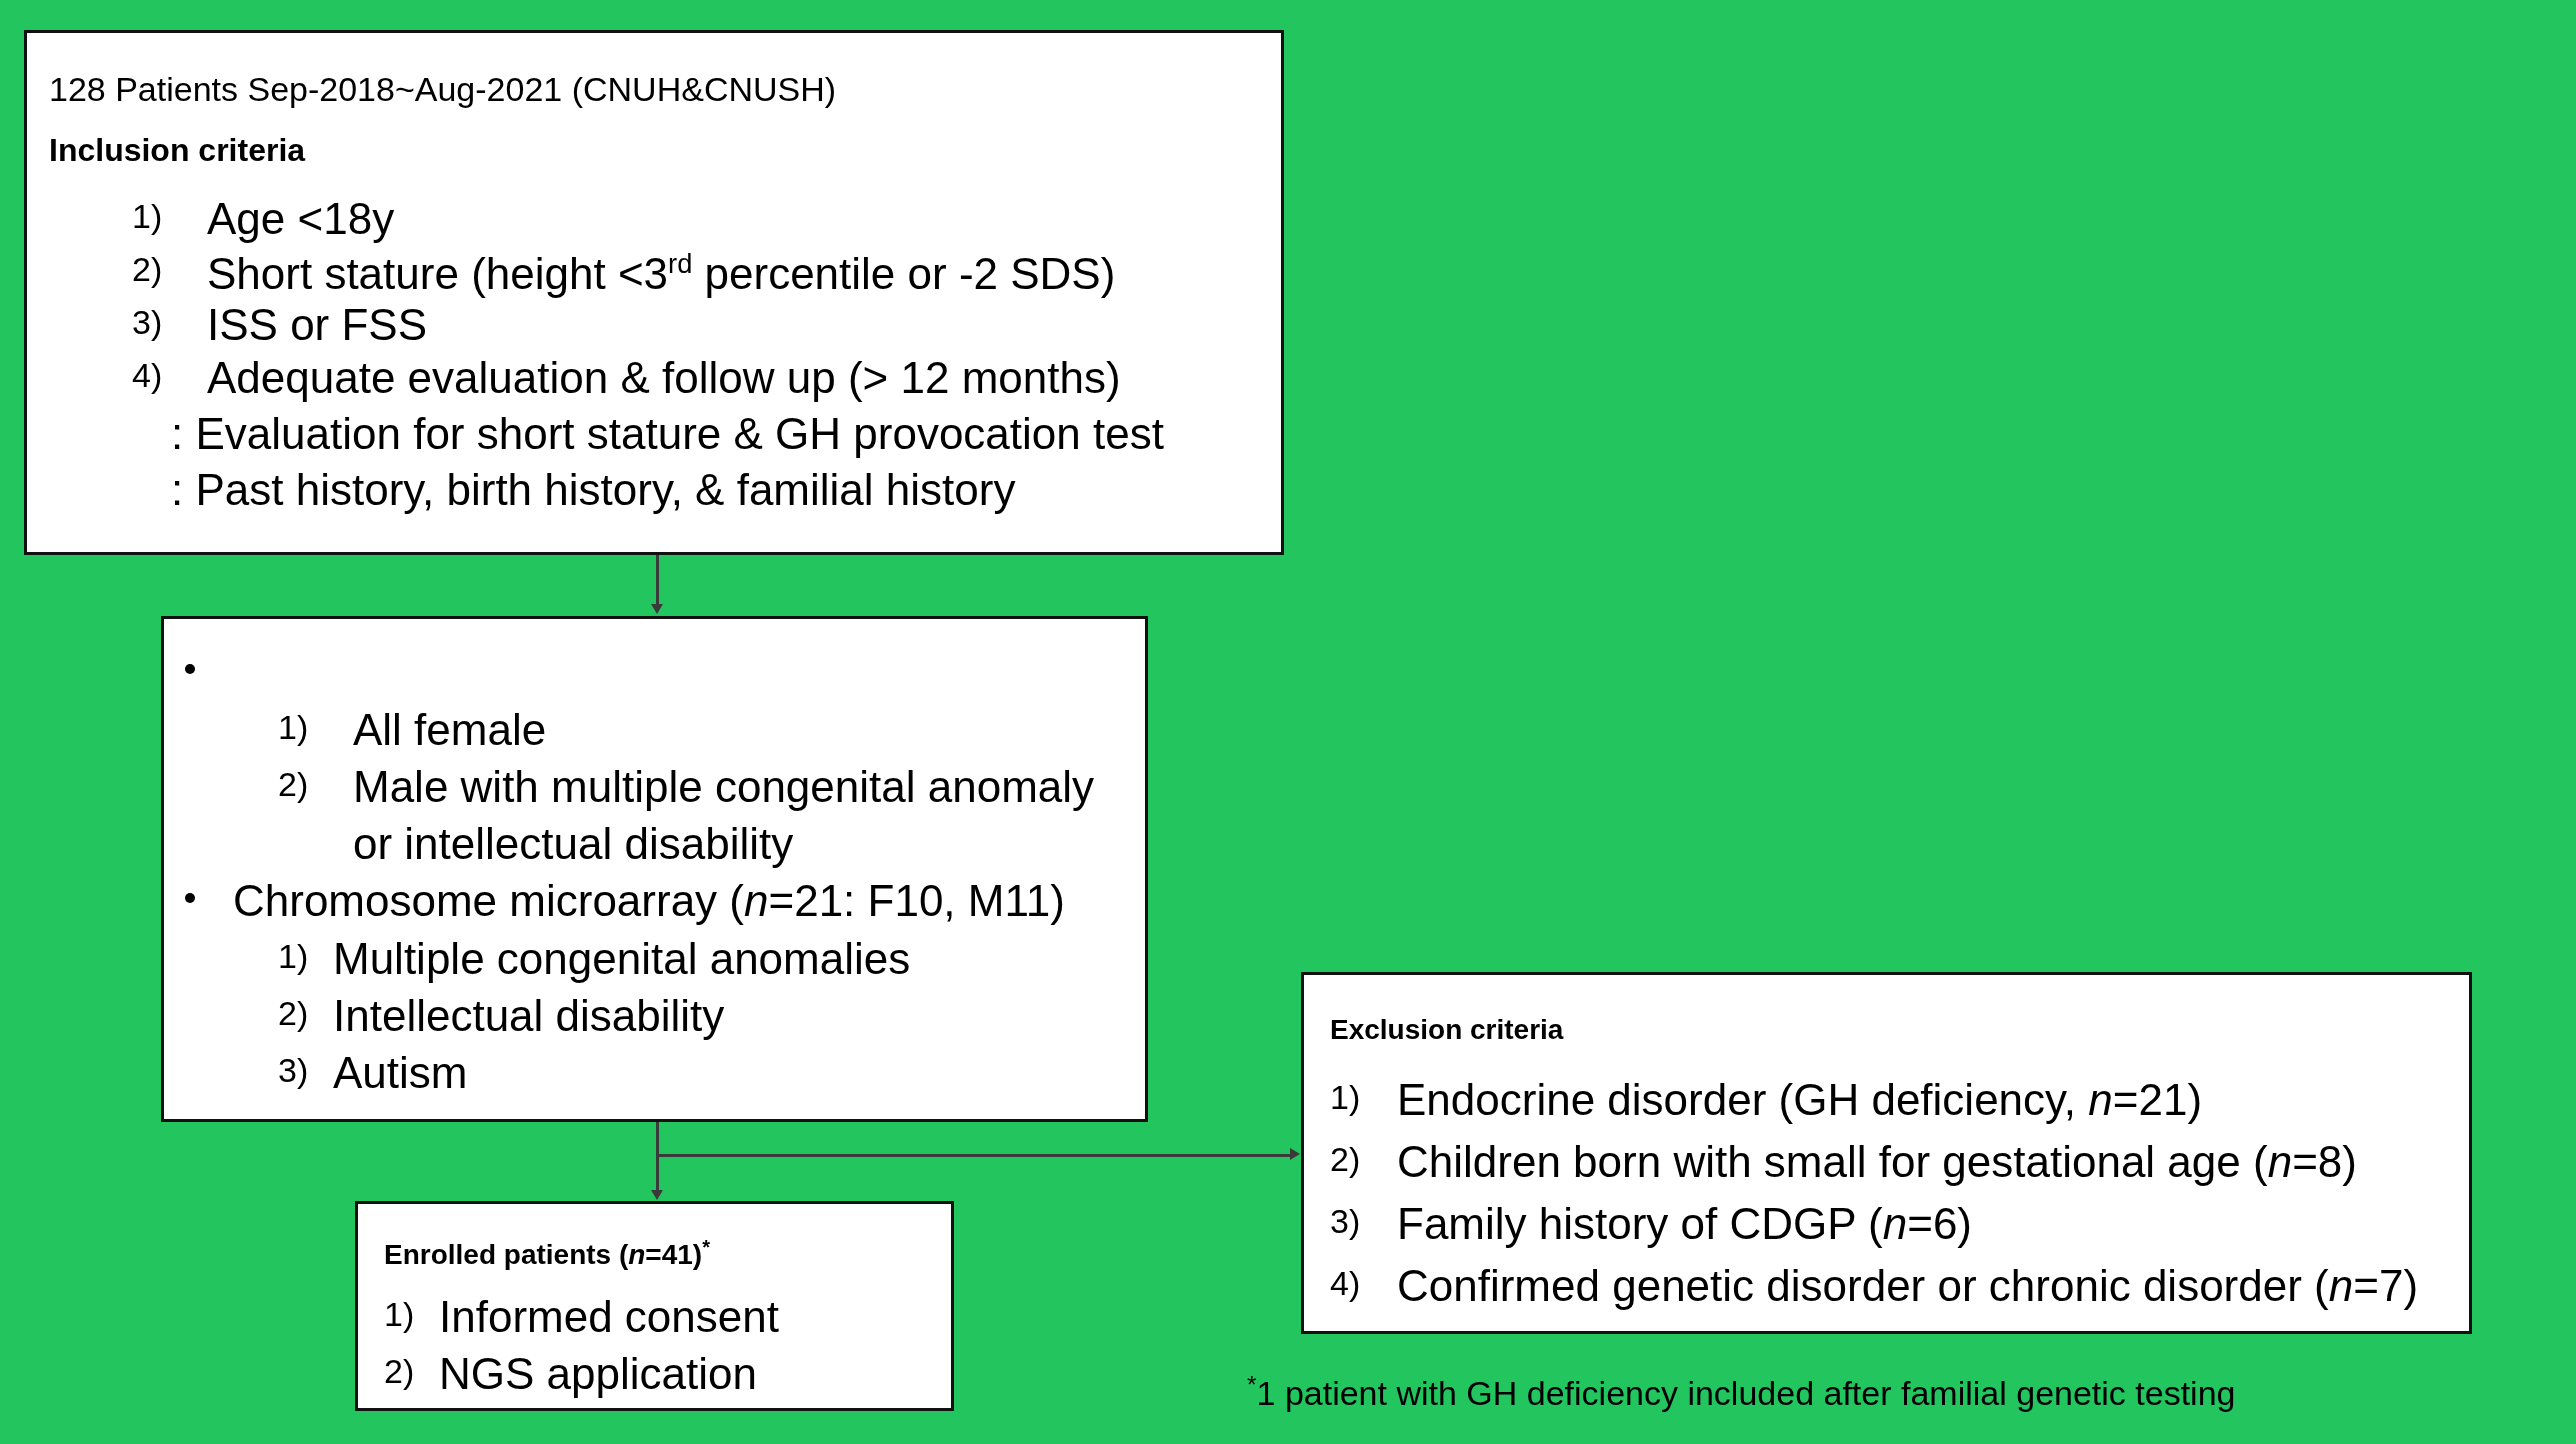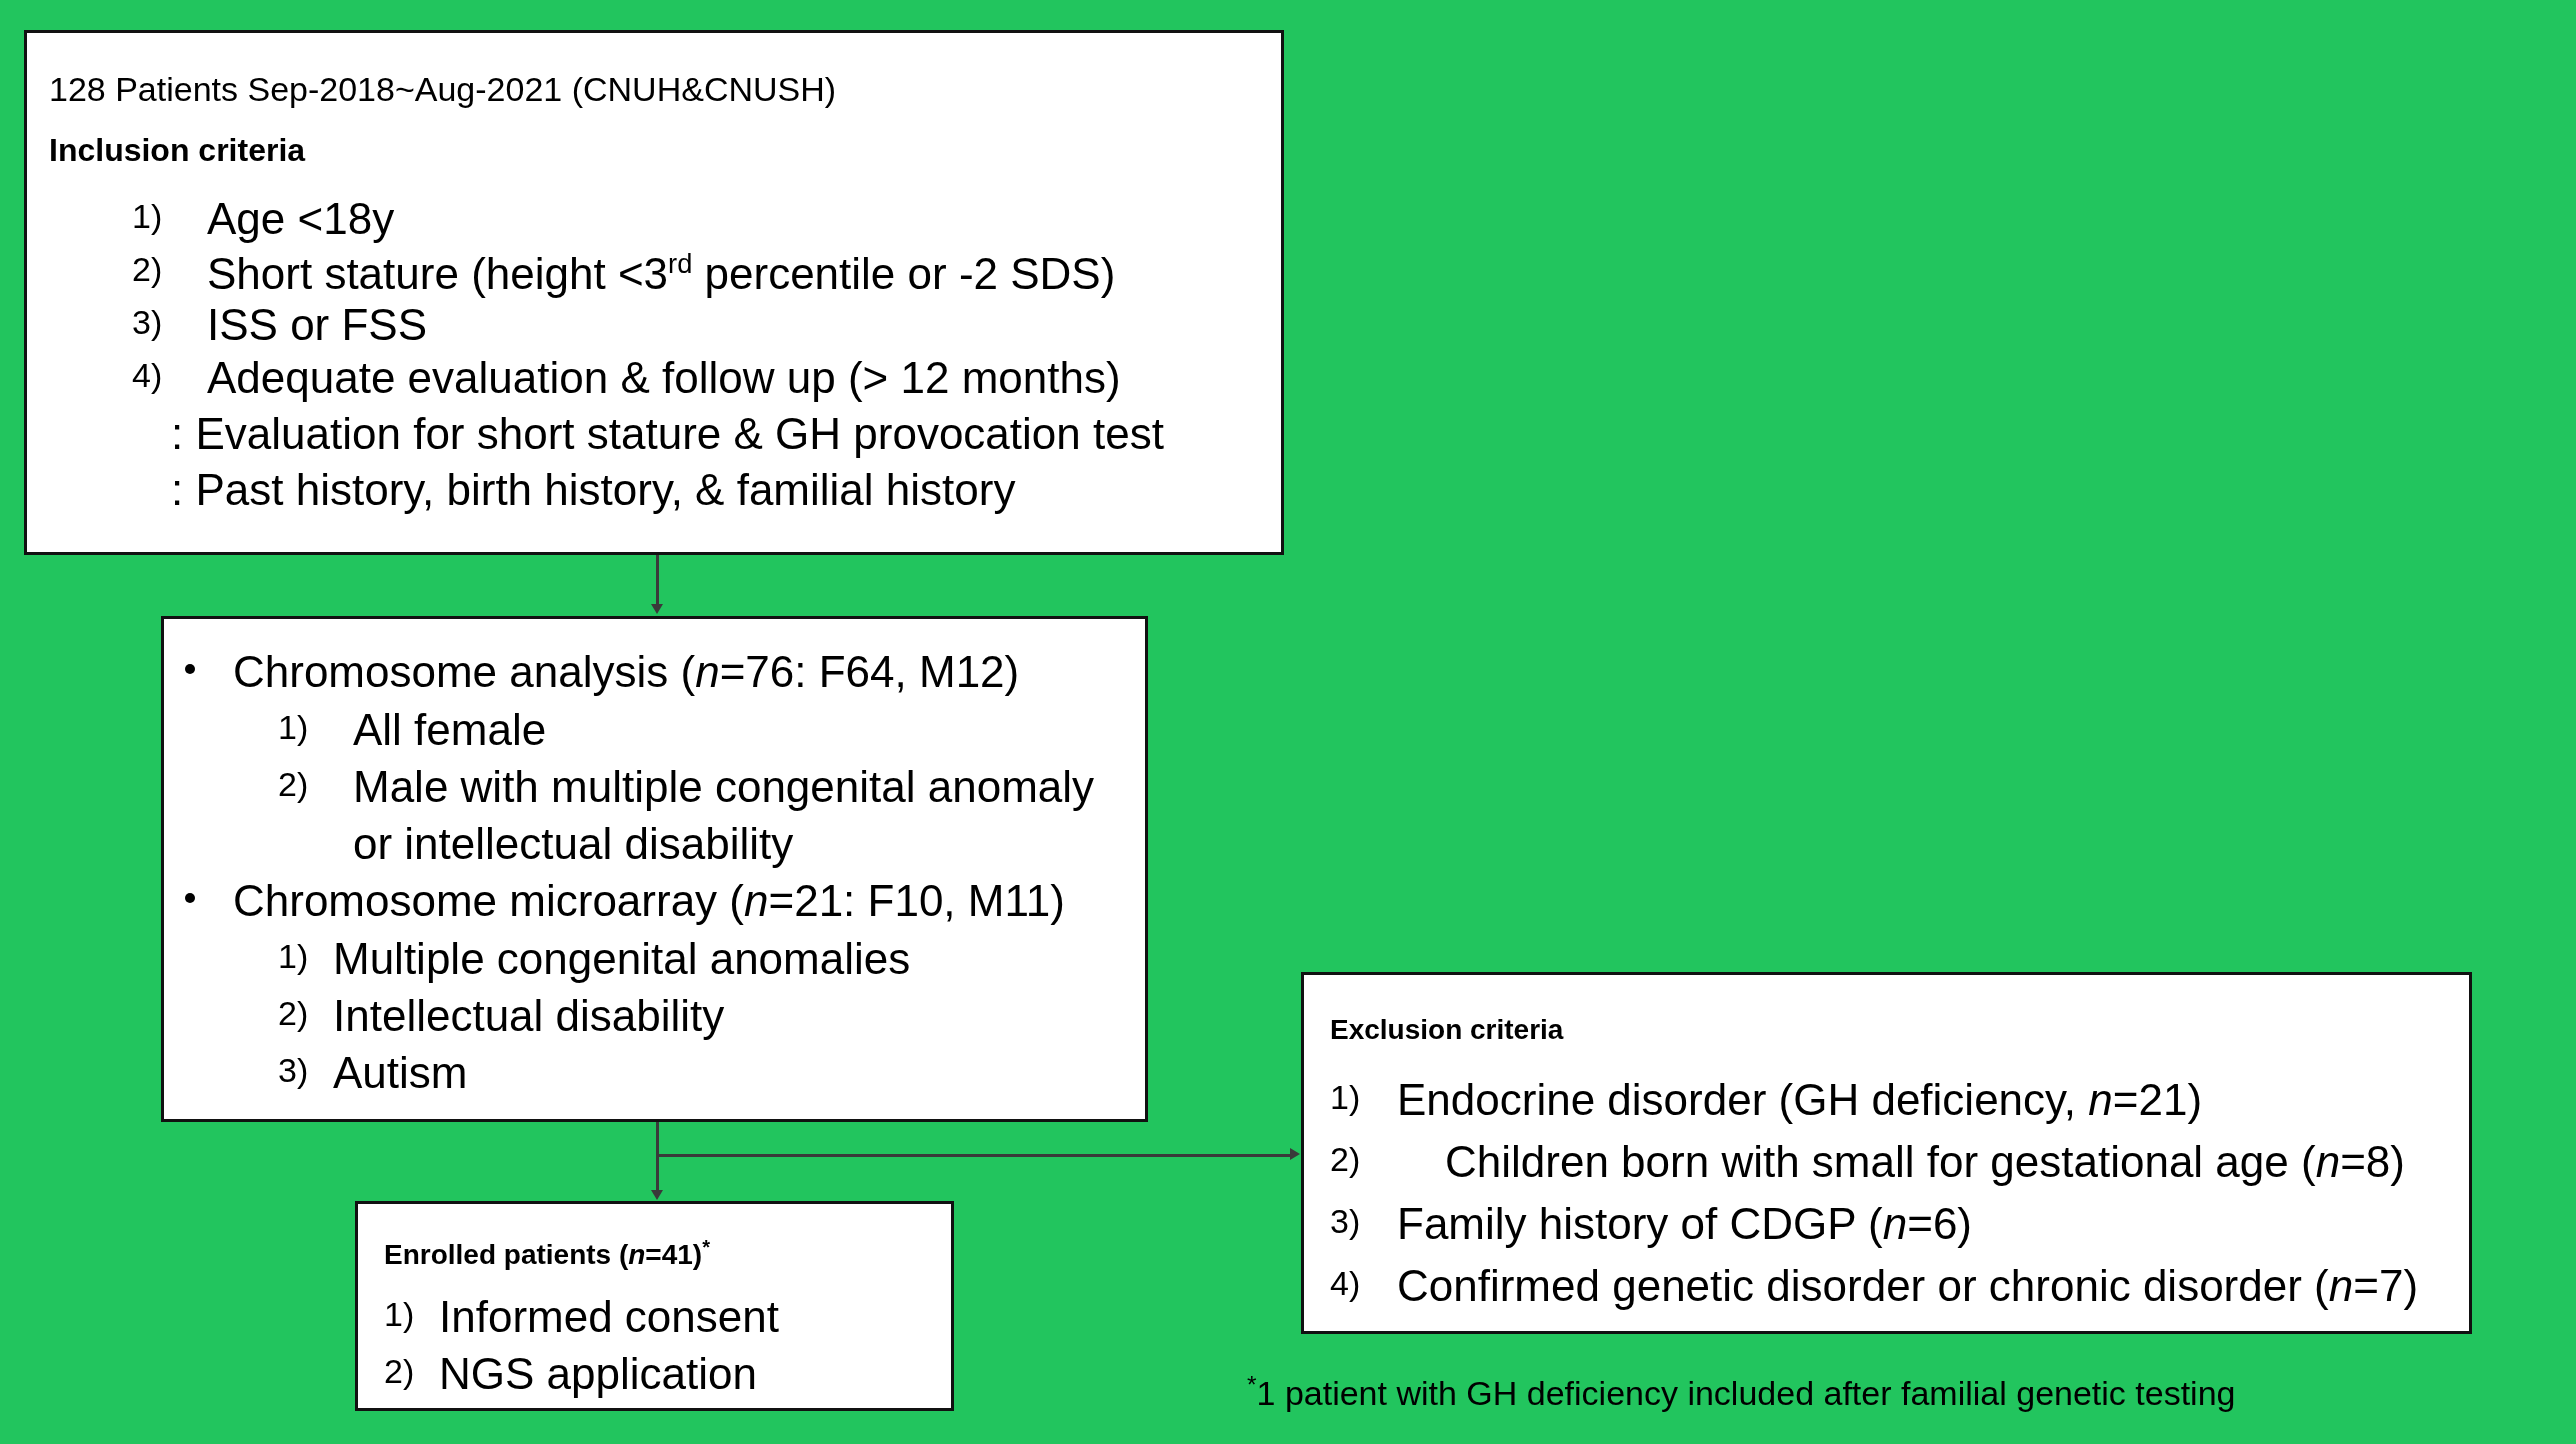--- a/index.html
+++ b/index.html
@@ -98,21 +98,20 @@
   <div class="txt t-body" style="left:171px; top:412px;">: Evaluation for short stature &amp; GH provocation test</div>
   <div class="txt t-body" style="left:171px; top:468px;">: Past history, birth history, &amp; familial history</div>
 
   <div class="line-v" style="left:656px; top:555px; height:49px;"></div>
   <div class="arrowhead-down" style="left:651px; top:604px;"></div>
 
   <div class="box" style="left:161px; top:616px; width:987px; height:506px;">
   </div>
 
   <div class="bullet" style="left:185px; top:664px;"></div>
-  <div class="txt t-body" style="left:233px; top:650px;"><span>Chromosome analysis (</span><span class="ital">n</span><span>=76: F64, M12)</span></div>
 
   <div class="numlbl" style="left:278px; top:708px;">1)</div>
   <div class="txt t-body" style="left:353px; top:708px;">All female</div>
 
   <div class="numlbl" style="left:278px; top:765px;">2)</div>
   <div class="txt t-body" style="left:353px; top:765px;">Male with multiple congenital anomaly</div>
 
   <div class="txt t-body" style="left:353px; top:822px;">or intellectual disability</div>
 
   <div class="bullet" style="left:185px; top:893px;"></div>
@@ -135,21 +134,21 @@
 
   <div class="box" style="left:1301px; top:972px; width:1171px; height:362px;">
   </div>
 
   <div class="txt t-body-b" style="left:1330px; top:1016px;">Exclusion criteria</div>
 
   <div class="numlbl" style="left:1330px; top:1078px;">1)</div>
   <div class="txt t-body" style="left:1397px; top:1078px;text-align:center;"><span>Endocrine disorder (GH deficiency, </span><span class="ital">n</span><span>=21)</span></div>
 
   <div class="numlbl" style="left:1330px; top:1140px;">2)</div>
-  <div class="txt t-body" style="left:1397px; top:1140px;margin-left:48px;"><span>Children born with small for gestational age (</span><span class="ital">n</span><span>=8)</span></div>
+  <div class="txt t-body" style="left:1397px; top:1140px;"><span>Children born with small for gestational age (</span><span class="ital">n</span><span>=8)</span></div>
 
   <div class="numlbl" style="left:1330px; top:1202px;">3)</div>
   <div class="txt t-body" style="left:1397px; top:1202px;"><span>Family history of CDGP (</span><span class="ital">n</span><span>=6)</span></div>
 
   <div class="numlbl" style="left:1330px; top:1264px;">4)</div>
   <div class="txt t-body" style="left:1397px; top:1264px;"><span>Confirmed genetic disorder or chronic disorder (</span><span class="ital">n</span><span>=7)</span></div>
 
   <div class="box" style="left:355px; top:1201px; width:599px; height:210px;">
   </div>
 

